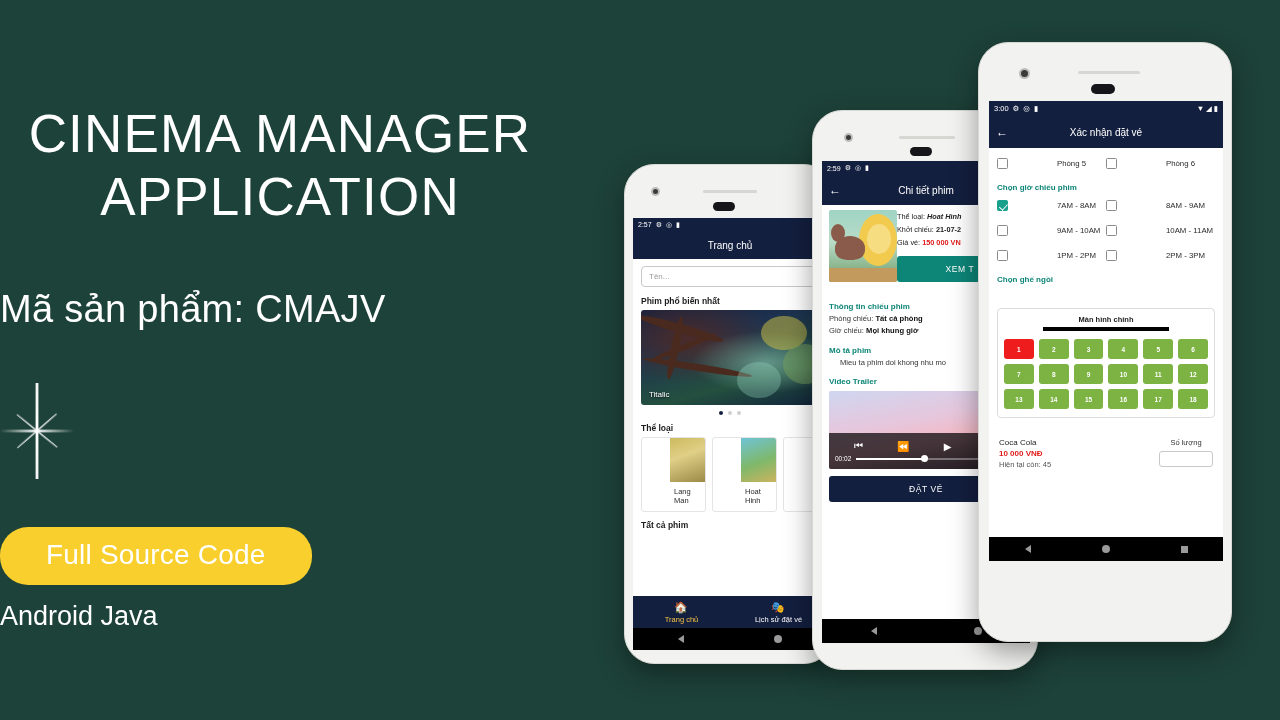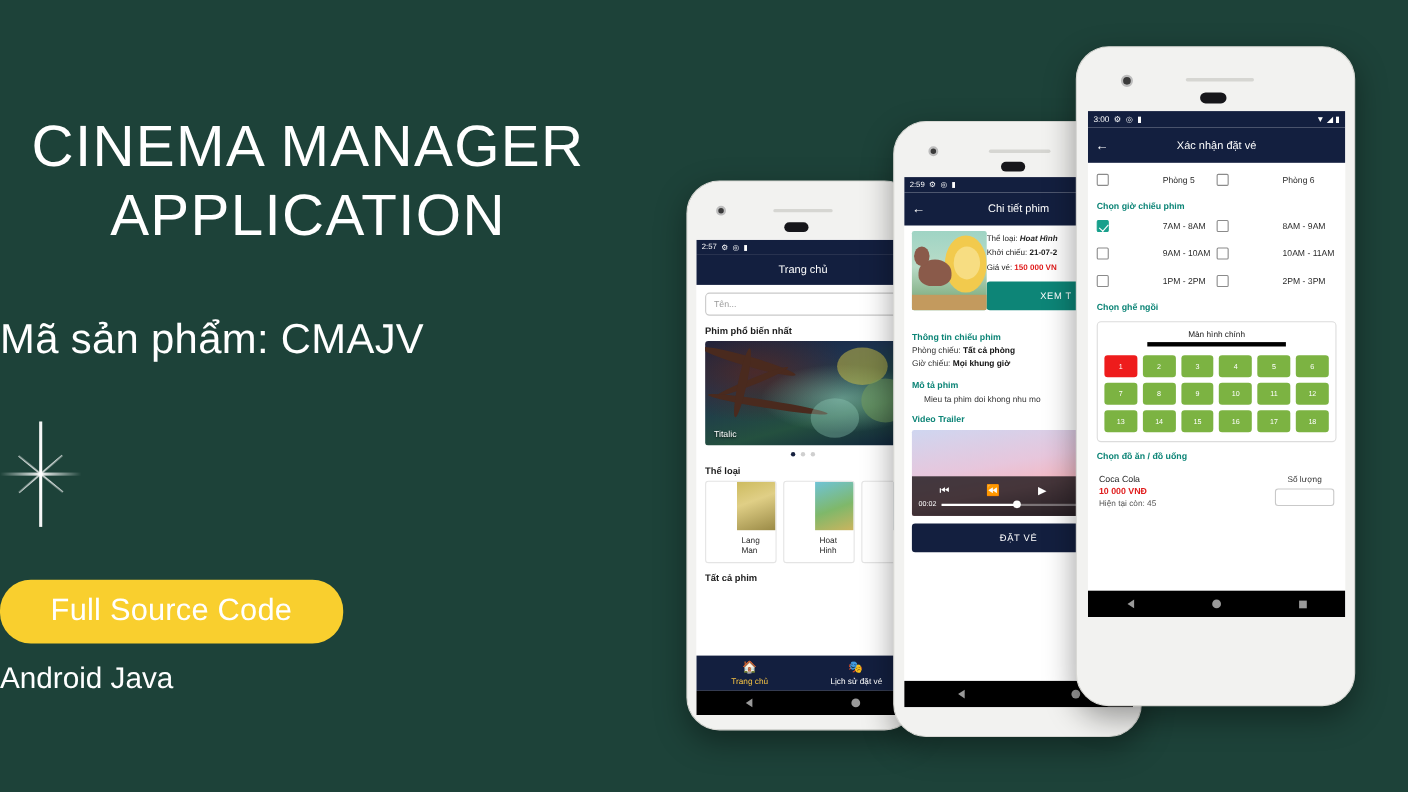--- a/index.html
+++ b/index.html
@@ -209,21 +209,21 @@
     background:#fff;
   }
   #p3 .ckbox.on { background:#18a08c;border-color:#18a08c;position:relative; }
   #p3 .ckbox.on::after {
     content:""; position:absolute; left:3px; top:0.5px; width:3.5px; height:7px;
     border:solid #fff; border-width:0 1.6px 1.6px 0; transform:rotate(42deg);
   }
   #p3 .cklab { font-size:7.8px; color:#2a2a2a;padding-left:41px; }
   #p3 .sec-title { color:#0d8577; font-weight:bold; font-size:8px; padding:0 8px 8px; }
   #p3 .seatbox {
-    margin:0 8px; border:1px solid #dcdcdc; border-radius:4px; padding:6px 6px 8px;
+    margin:16px 8px; border:1px solid #dcdcdc; border-radius:4px; padding:6px 6px 8px;font-weight:bold;
   }
   #p3 .screen-label { text-align:center; font-size:7.5px; color:#1d1d1d; }
   #p3 .screen-bar { height:4px; background:#000; margin:3px auto 8px; width:62%; }
   #p3 .seatrow { display:flex; gap:5px; margin-bottom:5px; }
   #p3 .seat {
     flex:1; height:20px; border-radius:3px; background:#7cb342; color:#fff;
     display:flex; align-items:center; justify-content:center; font-size:6.5px;
   }
   #p3 .seat.taken { background:#ee1c1c; }
   #p3 .foodrow { display:flex; padding:4px 10px 0; }
@@ -527,21 +527,20 @@
       <div class="seatrow" style="margin-bottom:0;">
         <span class="seat">13</span>
         <span class="seat">14</span>
         <span class="seat">15</span>
         <span class="seat">16</span>
         <span class="seat">17</span>
         <span class="seat">18</span>
       </div>
     </div>
 
-    <div class="sec-title" style="padding-top:8px;">Chọn đồ ăn / đồ uống</div>
 
     <div class="foodrow">
       <div class="foodleft">
         <div class="fname">Coca Cola</div>
         <div class="fprice">10 000 VNĐ</div>
         <div class="fstock">Hiện tại còn: 45</div>
       </div>
       <div>
         <div class="qtylab">Số lượng</div>
         <div class="qtybox"></div>

